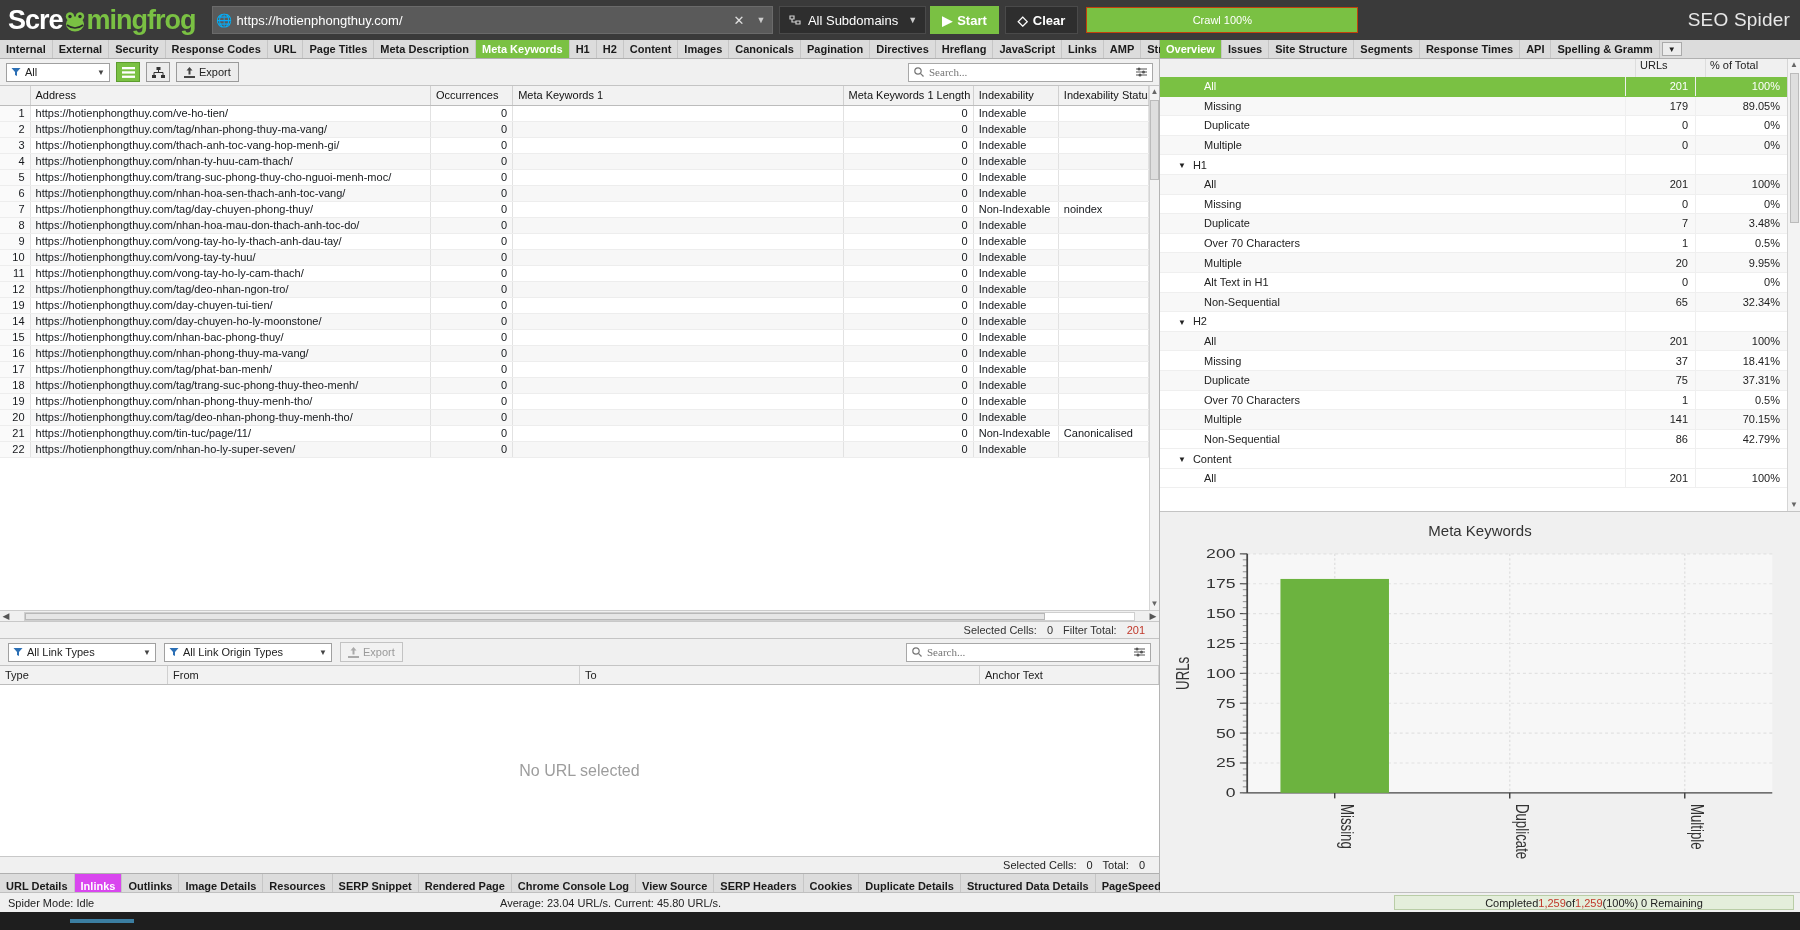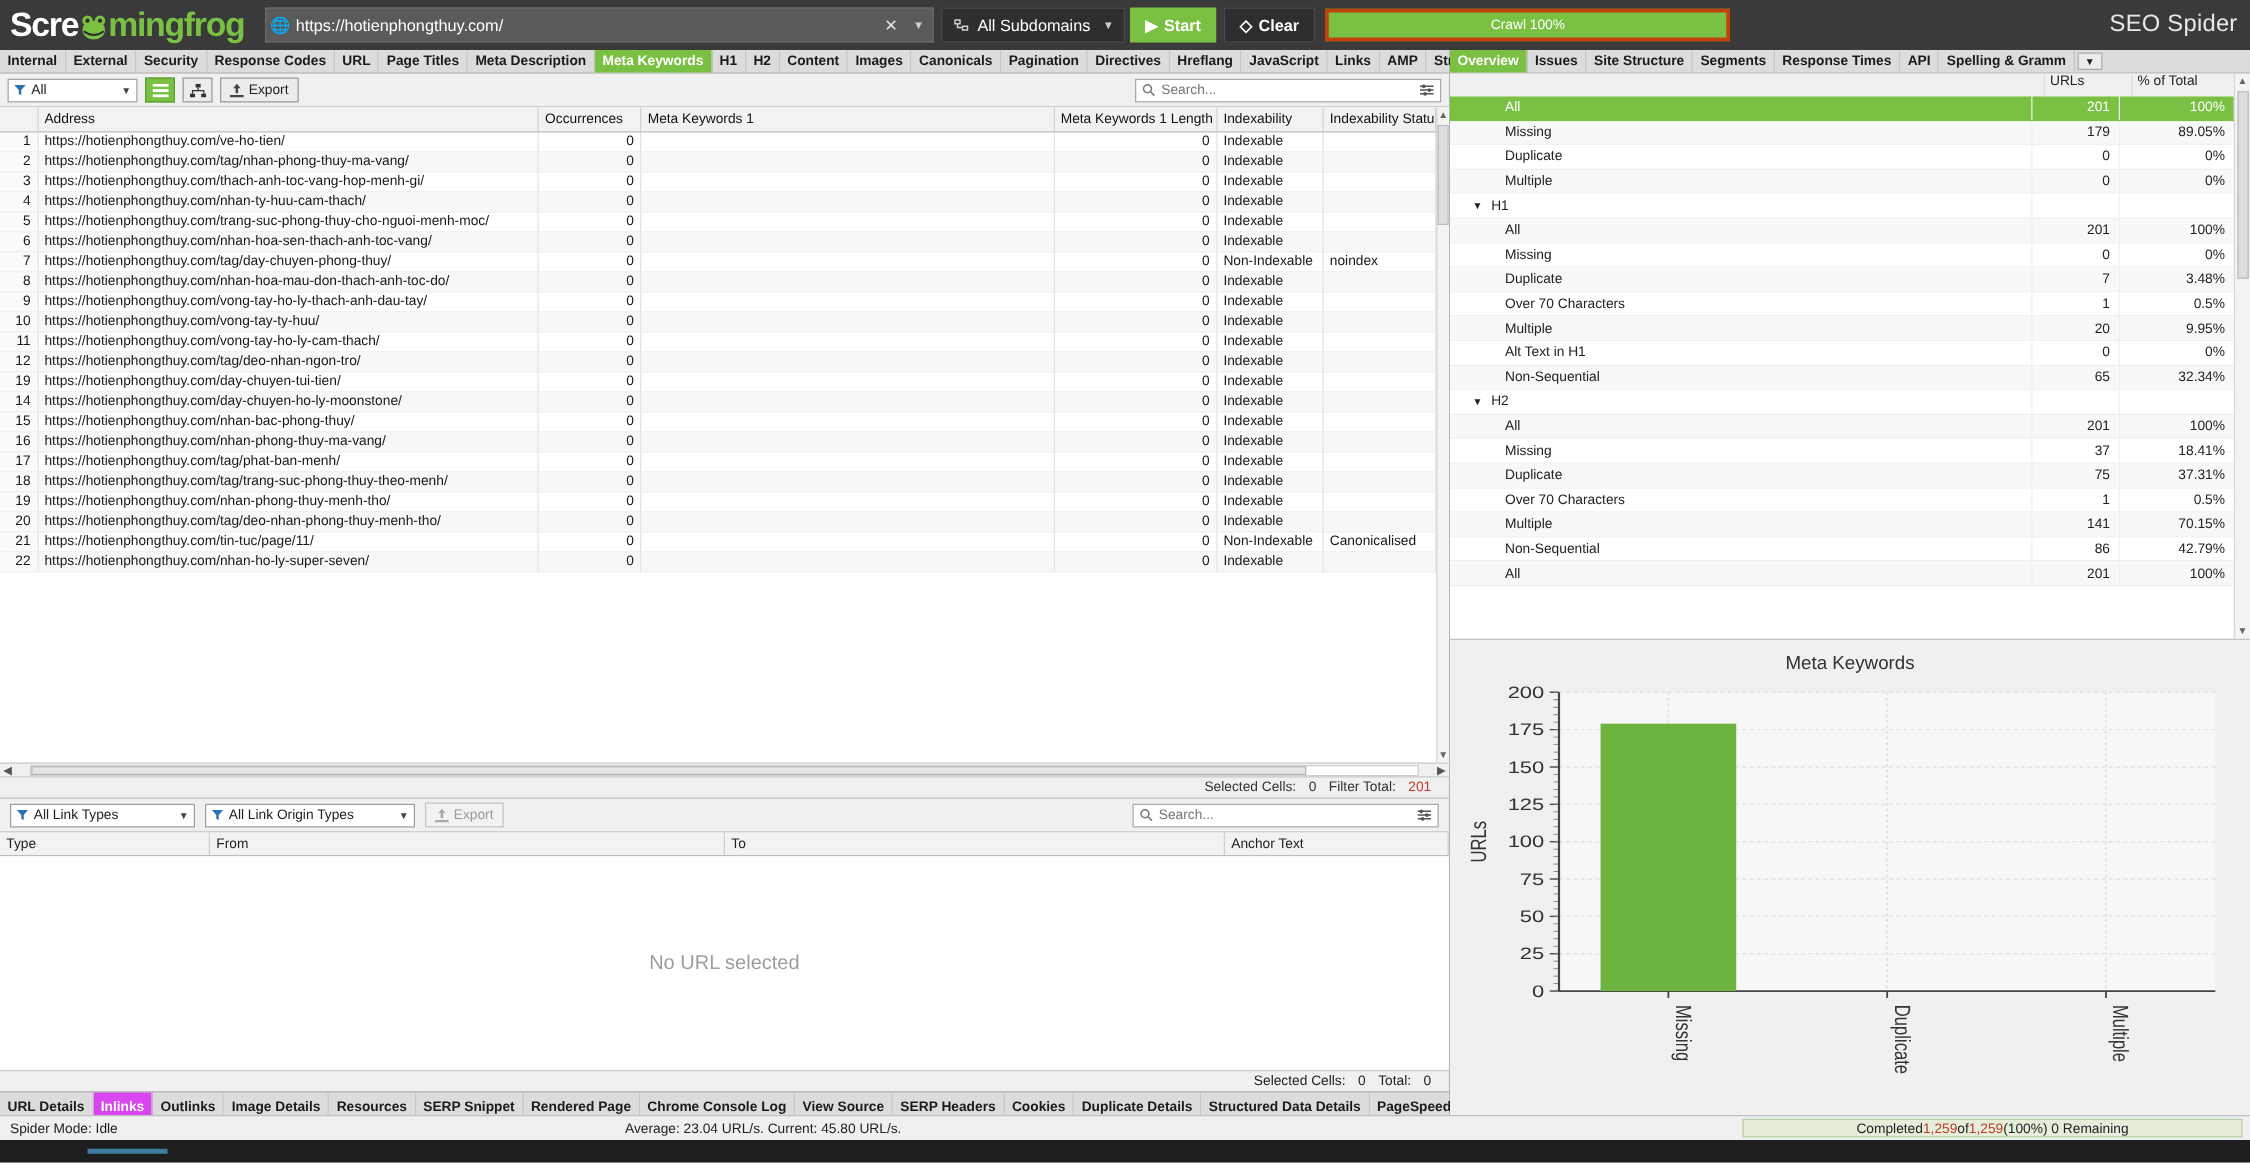--- a/index.html
+++ b/index.html
@@ -40,21 +40,21 @@
   .subdom .cav { font-size:9px; color:#ccc; margin-left:4px;}
   .btn-start {
     height:28px; background:#7ac143; border:none; color:#fff; font-size:13px; font-weight:bold;
     display:flex; align-items:center; gap:5px; padding:0 12px; margin-left:4px; cursor:pointer;
   }
   .btn-clear {
     height:28px; background:#2e2e2e; border:1px solid #4a4a4a; color:#fff; font-size:13px; font-weight:bold;
     display:flex; align-items:center; gap:5px; padding:0 12px; margin-left:6px; cursor:pointer;
   }
   .crawlbar {
-    height:26px; width:324px; background:#7ac143; border:3px solid #c2410c; margin-left:8px;
+    height:26px; width:272px; background:#7ac143; border:1px solid #c2410c; margin-left:8px;
     display:flex; align-items:center; justify-content:center; color:#fff; font-size:11px;
   }
   .seospider { color:#e8e8e8; font-size:19px; margin-left:14px; margin-right:10px; white-space:nowrap; letter-spacing:0.2px;}
 
   
   .mainrow { flex:1 1 auto; display:flex; min-height:0; }
   .leftpane { width:1160px; flex:0 0 1160px; display:flex; flex-direction:column; min-height:0; border-right:1px solid #b4b4b4;}
   .rightpane { flex:1 1 auto; display:flex; flex-direction:column; min-height:0; background:#f0f0f0;}
 
   .tabstrip {
@@ -86,21 +86,21 @@
   }
   .iconbtn.sel { background:#7ac143; border-color:#5c9c2e;}
   .exportbtn {
     height:20px; background:#ececec; border:1px solid #9a9a9a; display:flex; align-items:center;
     gap:4px; padding:0 7px; font-size:11px; cursor:pointer;
   }
   .searchbox {
     height:19px; background:#fff; border:1px solid #a8a8a8; display:flex; align-items:center;
     padding:0 5px; gap:5px; width:245px;
   }
-  .searchbox input { flex:1; border:none; outline:none; font-size:11px; color:#777; font-family:Liberation Sans, sans-serif;}
+  .searchbox input { flex:1; border:none; outline:none; font-size:11px; color:#777; font-family:Liberation Serif, serif;}
   .spacer { flex:1 1 auto; }
 
   
   .tablewrap { flex:1 1 auto; display:flex; flex-direction:column; min-height:0; background:#fff; overflow:hidden;}
   .tbl { width:100%; border-collapse:collapse; table-layout:fixed; font-size:11px;}
   .tbl thead th {
     background:#f2f2f2; border-right:1px solid #d0d0d0; border-bottom:1px solid #bcbcbc;
     height:19px; font-weight:normal; text-align:left; padding:0 5px; color:#111; font-size:11px;
     white-space:nowrap; overflow:hidden;
   }
@@ -845,20 +845,25 @@
               </div>
               <div class="ovrow">
                 <div class="lbl">Multiple</div>
                 <div class="u">141</div>
                 <div class="p">70.15%</div>
               </div>
               <div class="ovrow">
                 <div class="lbl">Non-Sequential</div>
                 <div class="u">86</div>
                 <div class="p">42.79%</div>
+              </div>
+              <div class="ovrow group">
+                <div class="lbl"><span class="caret">▼</span>Content</div>
+                <div class="u"></div>
+                <div class="p"></div>
               </div>
               <div class="ovrow">
                 <div class="lbl">All</div>
                 <div class="u">201</div>
                 <div class="p">100%</div>
               </div>
             </div>
         </div>
         <div class="ovscroll">
           <span class="arr">▲</span>

